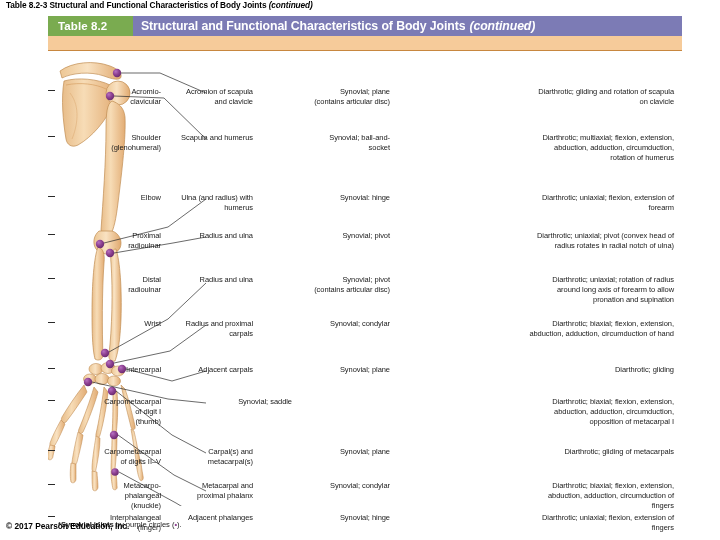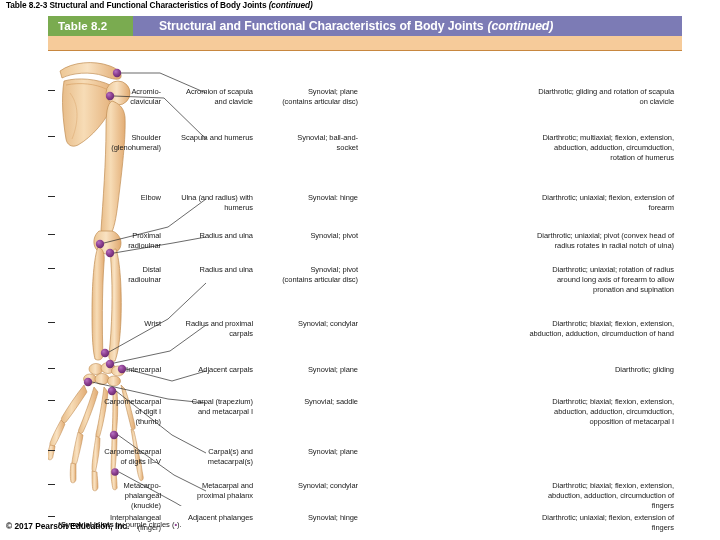--- a/index.html
+++ b/index.html
@@ -53,21 +53,21 @@
     letter-spacing: 0.1px;
   }
   .title-main {
     flex: 1;
     background: #7c7bb5;
     color: #ffffff;
     font-size: 12.3px;
     font-weight: 700;
     display: flex;
     align-items: center;
-    padding-left: 26px;
+    padding-left: 8px;
     letter-spacing: -0.1px;
     white-space: nowrap;
   }
   .title-main .cont { font-style: italic; font-weight: 700; margin-left: 4px; }
 
   .colhead-row {
     display: flex;
     height: 15px;
     background: #f6cb9a;
     border-bottom: 1.4px solid #c8873f;
@@ -118,21 +118,21 @@
     padding-left: 9px;
     position: relative;
   }
   .c-joint .dash {
     position: absolute;
     left: 0px; top: 3.4px;
     width: 7px; height: 1px;
     background: #2a2a2a;
   }
   .c-bones  { width: 98px; padding-right: 6px; }
-  .c-struct { width: 105px; padding-right: 6px; }
+  .c-struct { width: 105px; padding-right: 6px; margin-left: 32px; }
   .c-funct  { flex: 1; padding-right: 8px; }
 
   
   .footnote {
     position: absolute;
     left: 58px; top: 520px;
     font-size: 7.6px;
     color: #222;
     letter-spacing: -0.05px;
   }
@@ -312,21 +312,21 @@
           <div class="cell c-funct">Diarthrotic; uniaxial; flexion, extension of<br>forearm</div>
         </div>
 
         <div class="row" style="top:180px">
           <div class="cell c-joint"><span class="dash"></span><span>Proximal<br>radioulnar</span></div>
           <div class="cell c-bones">Radius and ulna</div>
           <div class="cell c-struct">Synovial; pivot</div>
           <div class="cell c-funct">Diarthrotic; uniaxial; pivot (convex head of<br>radius rotates in radial notch of ulna)</div>
         </div>
 
-        <div class="row" style="top:214px">
+        <div class="row" style="top:224px">
           <div class="cell c-joint"><span class="dash"></span><span>Distal<br>radioulnar</span></div>
           <div class="cell c-bones">Radius and ulna</div>
           <div class="cell c-struct">Synovial; pivot<br>(contains articular disc)</div>
           <div class="cell c-funct">Diarthrotic; uniaxial; rotation of radius<br>around long axis of forearm to allow<br>pronation and supination</div>
         </div>
 
         <div class="row" style="top:268px">
           <div class="cell c-joint"><span class="dash"></span><span>Wrist</span></div>
           <div class="cell c-bones">Radius and proximal<br>carpals</div>
           <div class="cell c-struct">Synovial; condylar</div>
@@ -335,29 +335,29 @@
 
         <div class="row" style="top:314px">
           <div class="cell c-joint"><span class="dash"></span><span>Intercarpal</span></div>
           <div class="cell c-bones">Adjacent carpals</div>
           <div class="cell c-struct">Synovial; plane</div>
           <div class="cell c-funct">Diarthrotic; gliding</div>
         </div>
 
         <div class="row" style="top:346px">
           <div class="cell c-joint"><span class="dash"></span><span>Carpometacarpal<br>of digit I<br>(thumb)</span></div>
-          <div class="cell c-bones">Carpal (trapezium)<br>and metacarpal I</div>
           <div class="cell c-struct">Synovial; saddle</div>
           <div class="cell c-funct">Diarthrotic; biaxial; flexion, extension,<br>abduction, adduction, circumduction,<br>opposition of metacarpal I</div>
         </div>
 
         <div class="row" style="top:396px">
           <div class="cell c-joint"><span class="dash"></span><span>Carpometacarpal<br>of digits II–V</span></div>
           <div class="cell c-bones">Carpal(s) and<br>metacarpal(s)</div>
           <div class="cell c-struct">Synovial; plane</div>
+          <div class="cell c-funct">Diarthrotic; gliding of metacarpals</div>
         </div>
 
         <div class="row" style="top:430px">
           <div class="cell c-joint"><span class="dash"></span><span>Metacarpo-<br>phalangeal<br>(knuckle)</span></div>
           <div class="cell c-bones">Metacarpal and<br>proximal phalanx</div>
           <div class="cell c-struct">Synovial; condylar</div>
           <div class="cell c-funct">Diarthrotic; biaxial; flexion, extension,<br>abduction, adduction, circumduction of<br>fingers</div>
         </div>
 
         <div class="row" style="top:462px">

